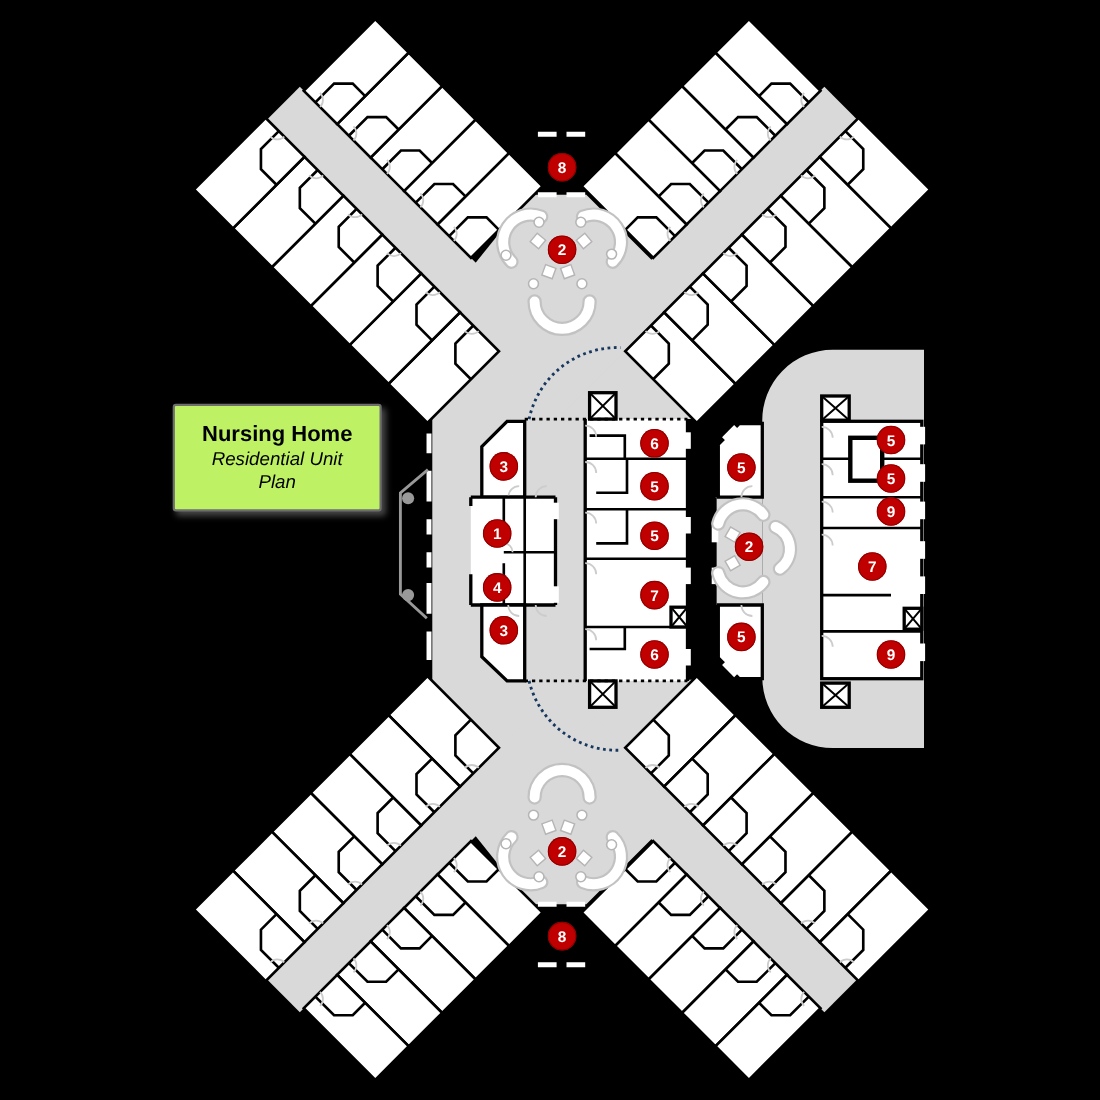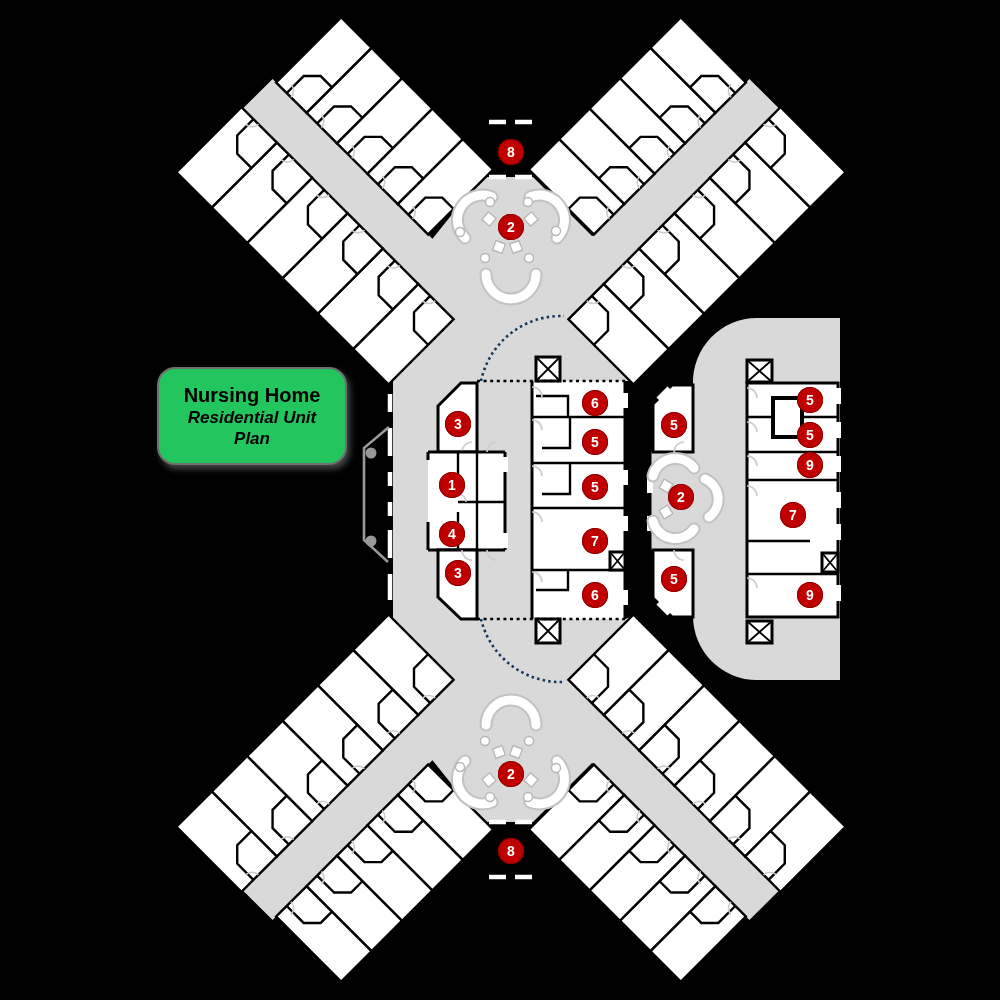--- a/index.html
+++ b/index.html
@@ -25,26 +25,26 @@
   .raildot{fill:#999;}
   .xw{stroke:#000;stroke-width:3;fill:#fff;}
   .xl{stroke:#000;stroke-width:1.8;fill:none;}
   
   .marker{position:absolute;width:26px;height:26px;border-radius:50%;
           background:#c00000;color:#fff;font-weight:bold;font-size:14px;
           display:flex;align-items:center;justify-content:center;
           box-shadow:0 0 0 1px #8e0000 inset;}
   
   #titlebox{position:absolute;left:157px;top:367px;width:186px;height:94px;
-            background:#22c55e;border:2px solid #6e6e6e;border-radius:18px;
+            background:#bef264;border:2px solid #6e6e6e;border-radius:3px;
             box-shadow:3px 4px 6px rgba(130,130,130,.55);
             display:flex;flex-direction:column;align-items:center;justify-content:center;
             text-align:center;color:#000;}
   #titlebox .t1{font-size:20px;font-weight:bold;line-height:1.25;}
-  #titlebox .t2{font-size:17px;font-weight:bold;font-style:italic;line-height:1.2;width:150px;}
+  #titlebox .t2{font-size:17px;font-weight:normal;font-style:italic;line-height:1.2;width:150px;}
 </style>
 </head>
 <body>
 
 <div id="stage">
 
 <svg width="1000" height="1000" viewBox="0 0 1000 1000">
   <defs>
 
     <g id="rmU">

